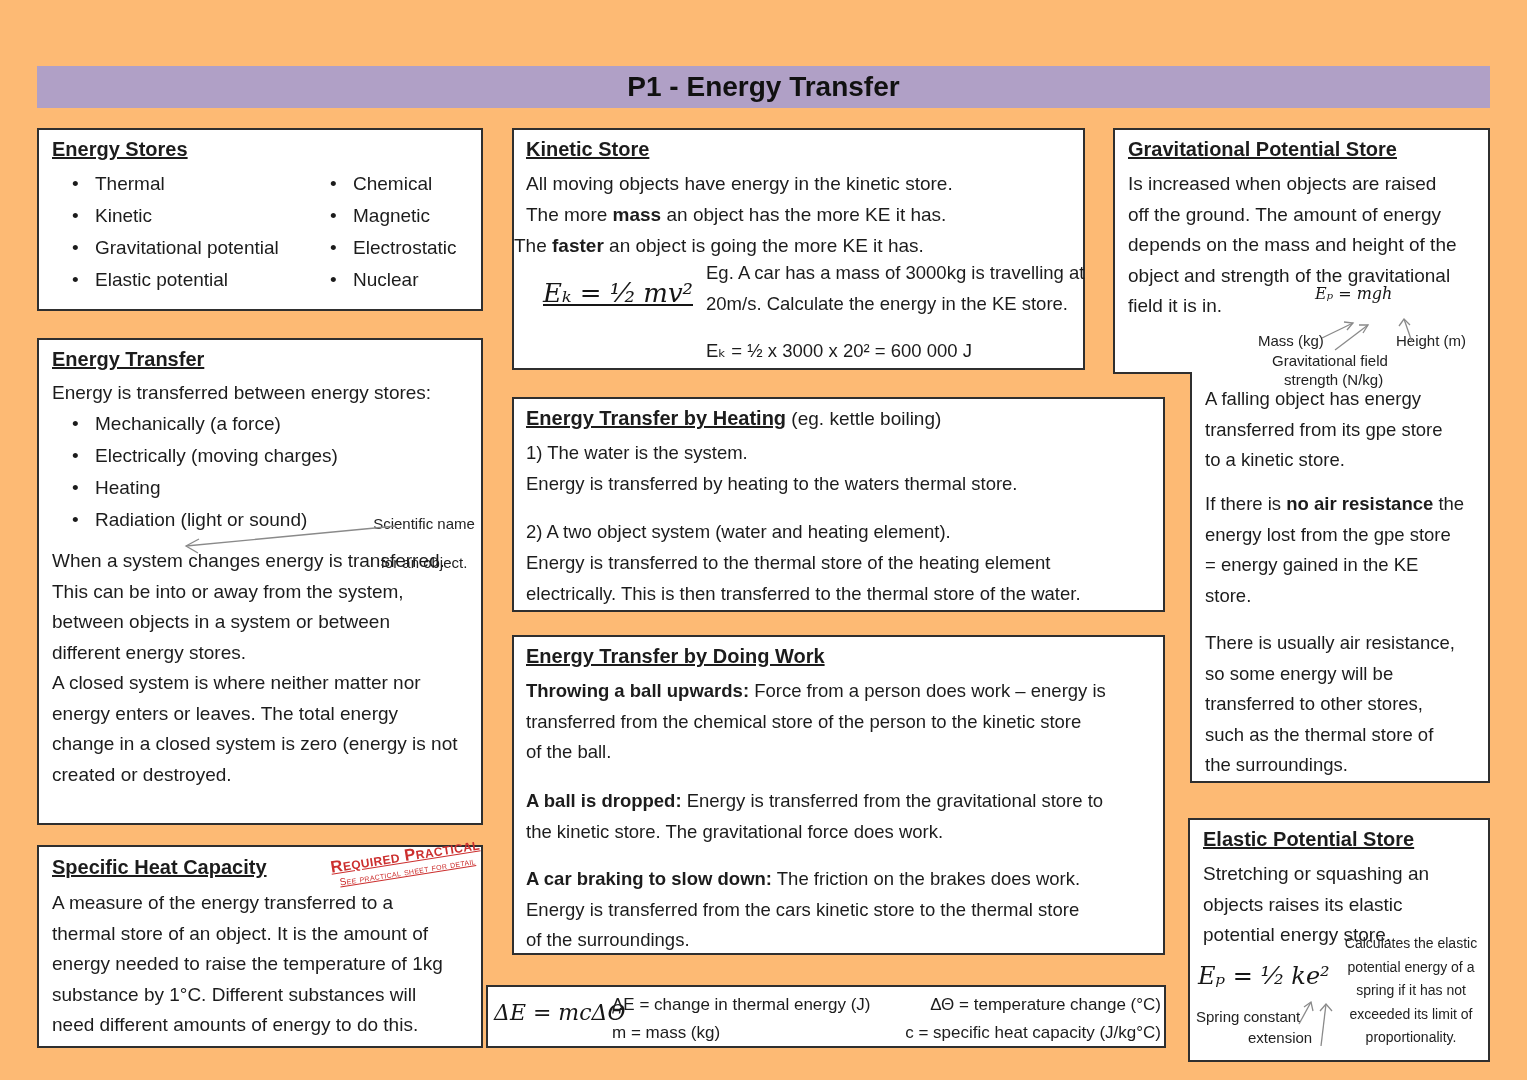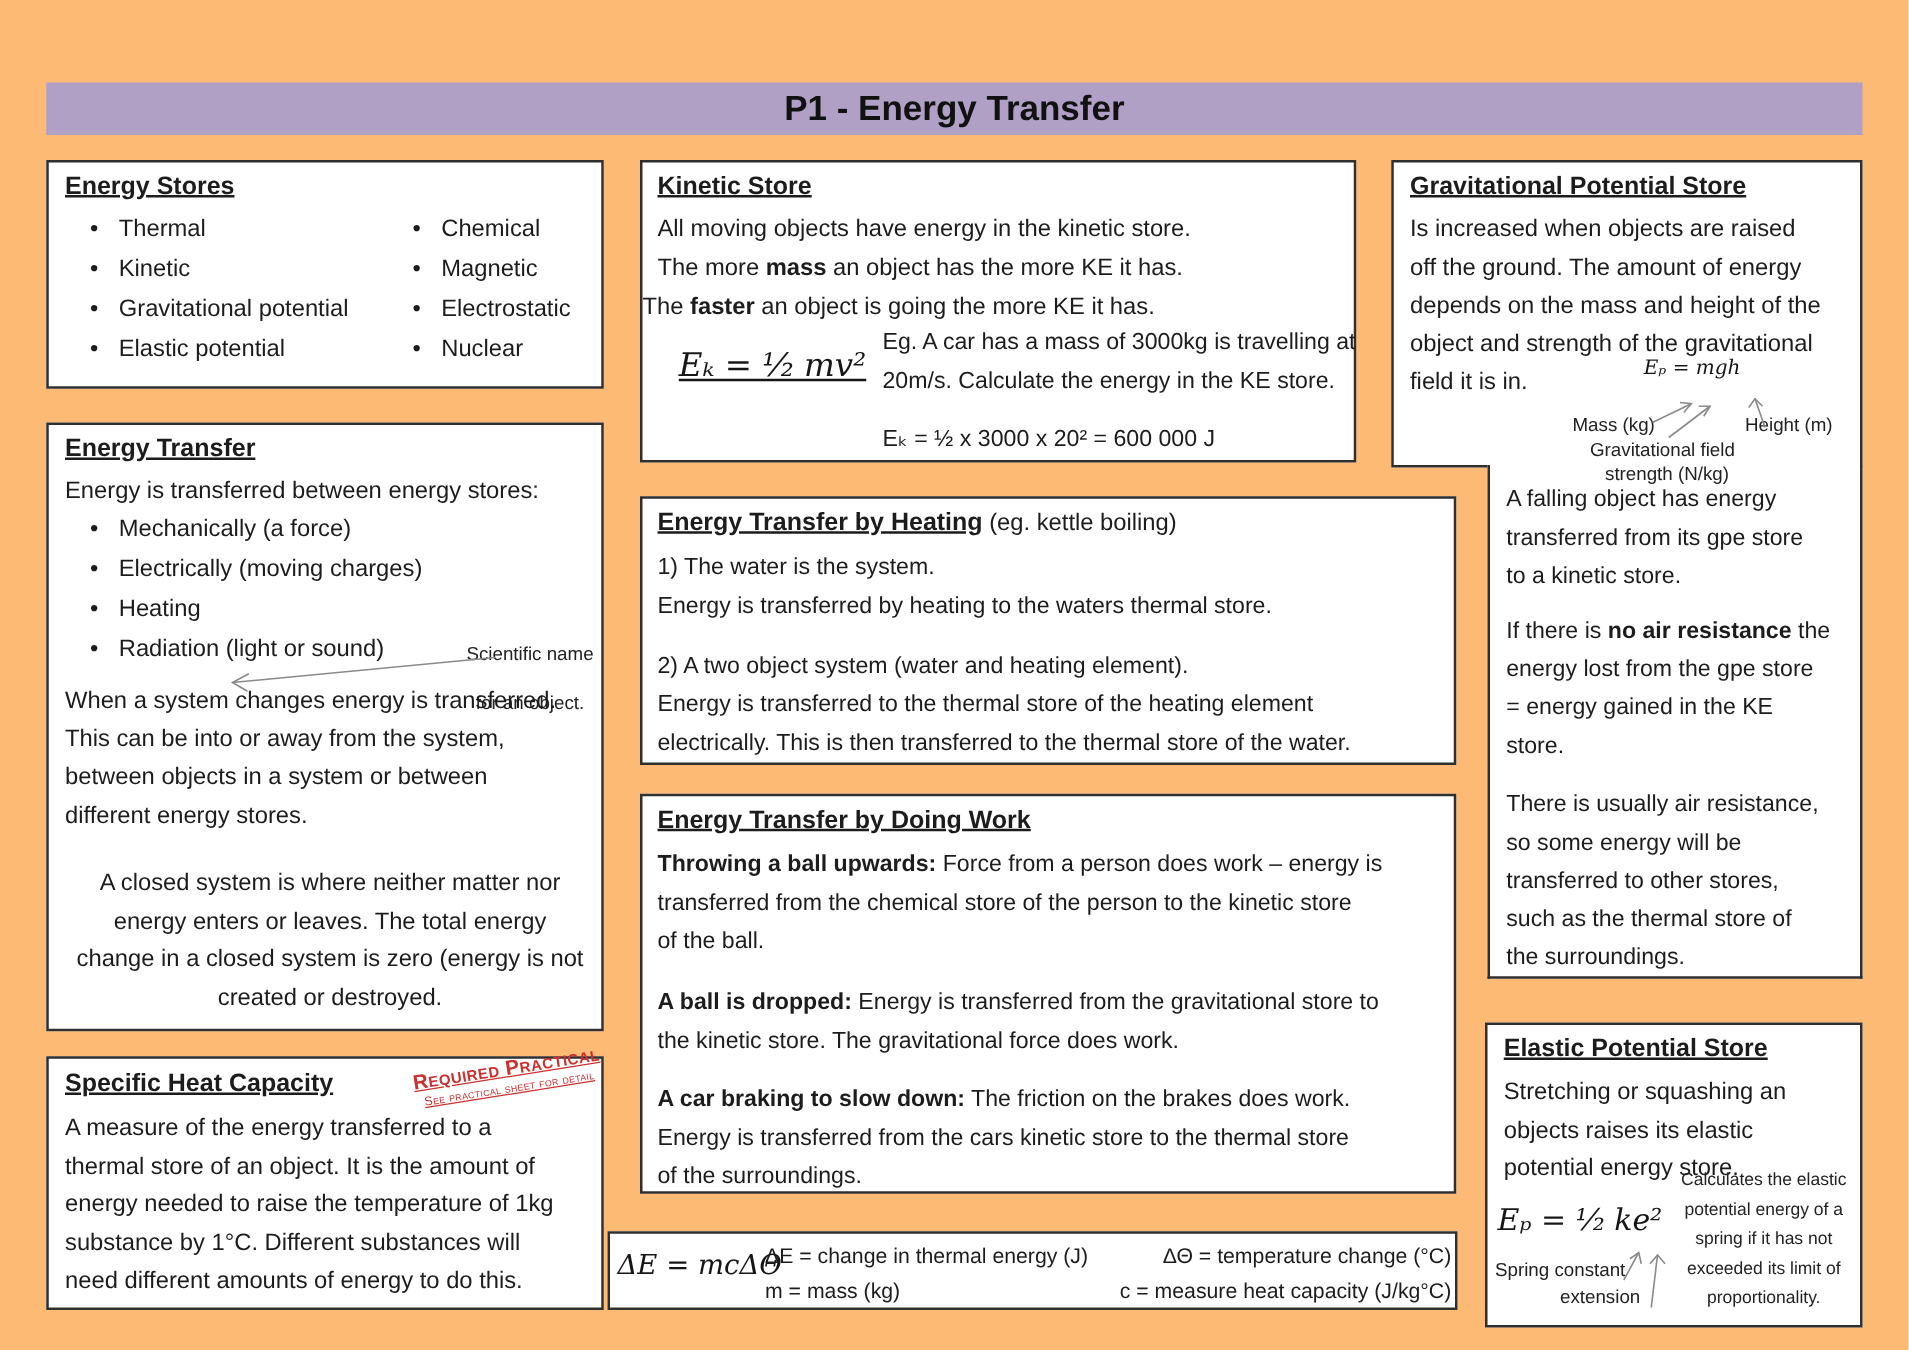--- a/index.html
+++ b/index.html
@@ -68,21 +68,21 @@
     <span>for an object.</span>
   </div>
   <svg style="left:178px;top:512px;" width="220" height="46">
     <line x1="218" y1="14" x2="8" y2="34"></line>
     <polyline points="21,27 8,34 20,41"></polyline>
   </svg>
   <div class="abs body19" style="left:52px;top:546px;width:424px;">When a system changes energy is transferred.
 This can be into or away from the system,
 between objects in a system or between
 different energy stores.</div>
-  <div class="abs body19" style="left:52px;top:692px;width:424px;text-align:center;">A closed system is where neither matter nor
+  <div class="abs body19" style="left:52px;top:668px;width:424px;">A closed system is where neither matter nor
 energy enters or leaves.  The total energy
 change in a closed system is zero (energy is not
 created or destroyed.</div>
 
   <div class="panel" style="left:37px;top:845px;width:446px;height:203px;"></div>
   <div class="abs hd" style="left:52px;top:856px;">Specific Heat Capacity</div>
   <div class="stamp" style="color: rgb(204, 47, 46);">
     <div class="l1">Required Practical</div>
     <div class="l2">See practical sheet for detail</div>
   </div>
@@ -121,21 +121,21 @@
 the kinetic store.  The gravitational force does work.</span></div>
   <div class="abs body185" style="left:526px;top:864px;width:632px;"><b>A car braking to slow down:</b><span> The friction on the brakes does work.
 Energy is transferred from the cars kinetic store to the thermal store
 of the surroundings.</span></div>
 
   <div class="panel" style="left:486px;top:985px;width:680px;height:63px;"></div>
   <div class="abs formula" style="left:494px;top:1000px;font-size:22px;">ΔE = mcΔΘ</div>
   <div class="abs" style="left:612px;top:991px;font-size:17px;line-height:28px;">ΔE = change in thermal energy (J)</div>
   <div class="abs" style="left:612px;top:1019px;font-size:17px;line-height:28px;">m = mass (kg)</div>
   <div class="abs" style="left:893px;top:991px;width:268px;text-align:right;font-size:17px;line-height:28px;">ΔΘ = temperature change (°C)</div>
-  <div class="abs" style="left:893px;top:1019px;width:268px;text-align:right;font-size:17px;line-height:28px;">c = measure heat capacity (J/kg°C)</div>
+  <div class="abs" style="left:893px;top:1019px;width:268px;text-align:right;font-size:17px;line-height:28px;">c = specific heat capacity (J/kg°C)</div>
 
   <div class="panel" style="left:1113px;top:128px;width:377px;height:246px;z-index:1;"></div>
 
   <div class="panel" style="left:1190px;top:372px;width:300px;height:411px;border-top:none;z-index:2;"></div>
 
   <div class="abs hd" style="left:1128px;top:138px;z-index:3;">Gravitational Potential Store</div>
   <div class="abs body19" style="left:1128px;top:169px;width:352px;z-index:3;">Is increased when objects are raised
 off the ground.  The amount of energy
 depends on the mass and height of the
 object and strength of the gravitational

